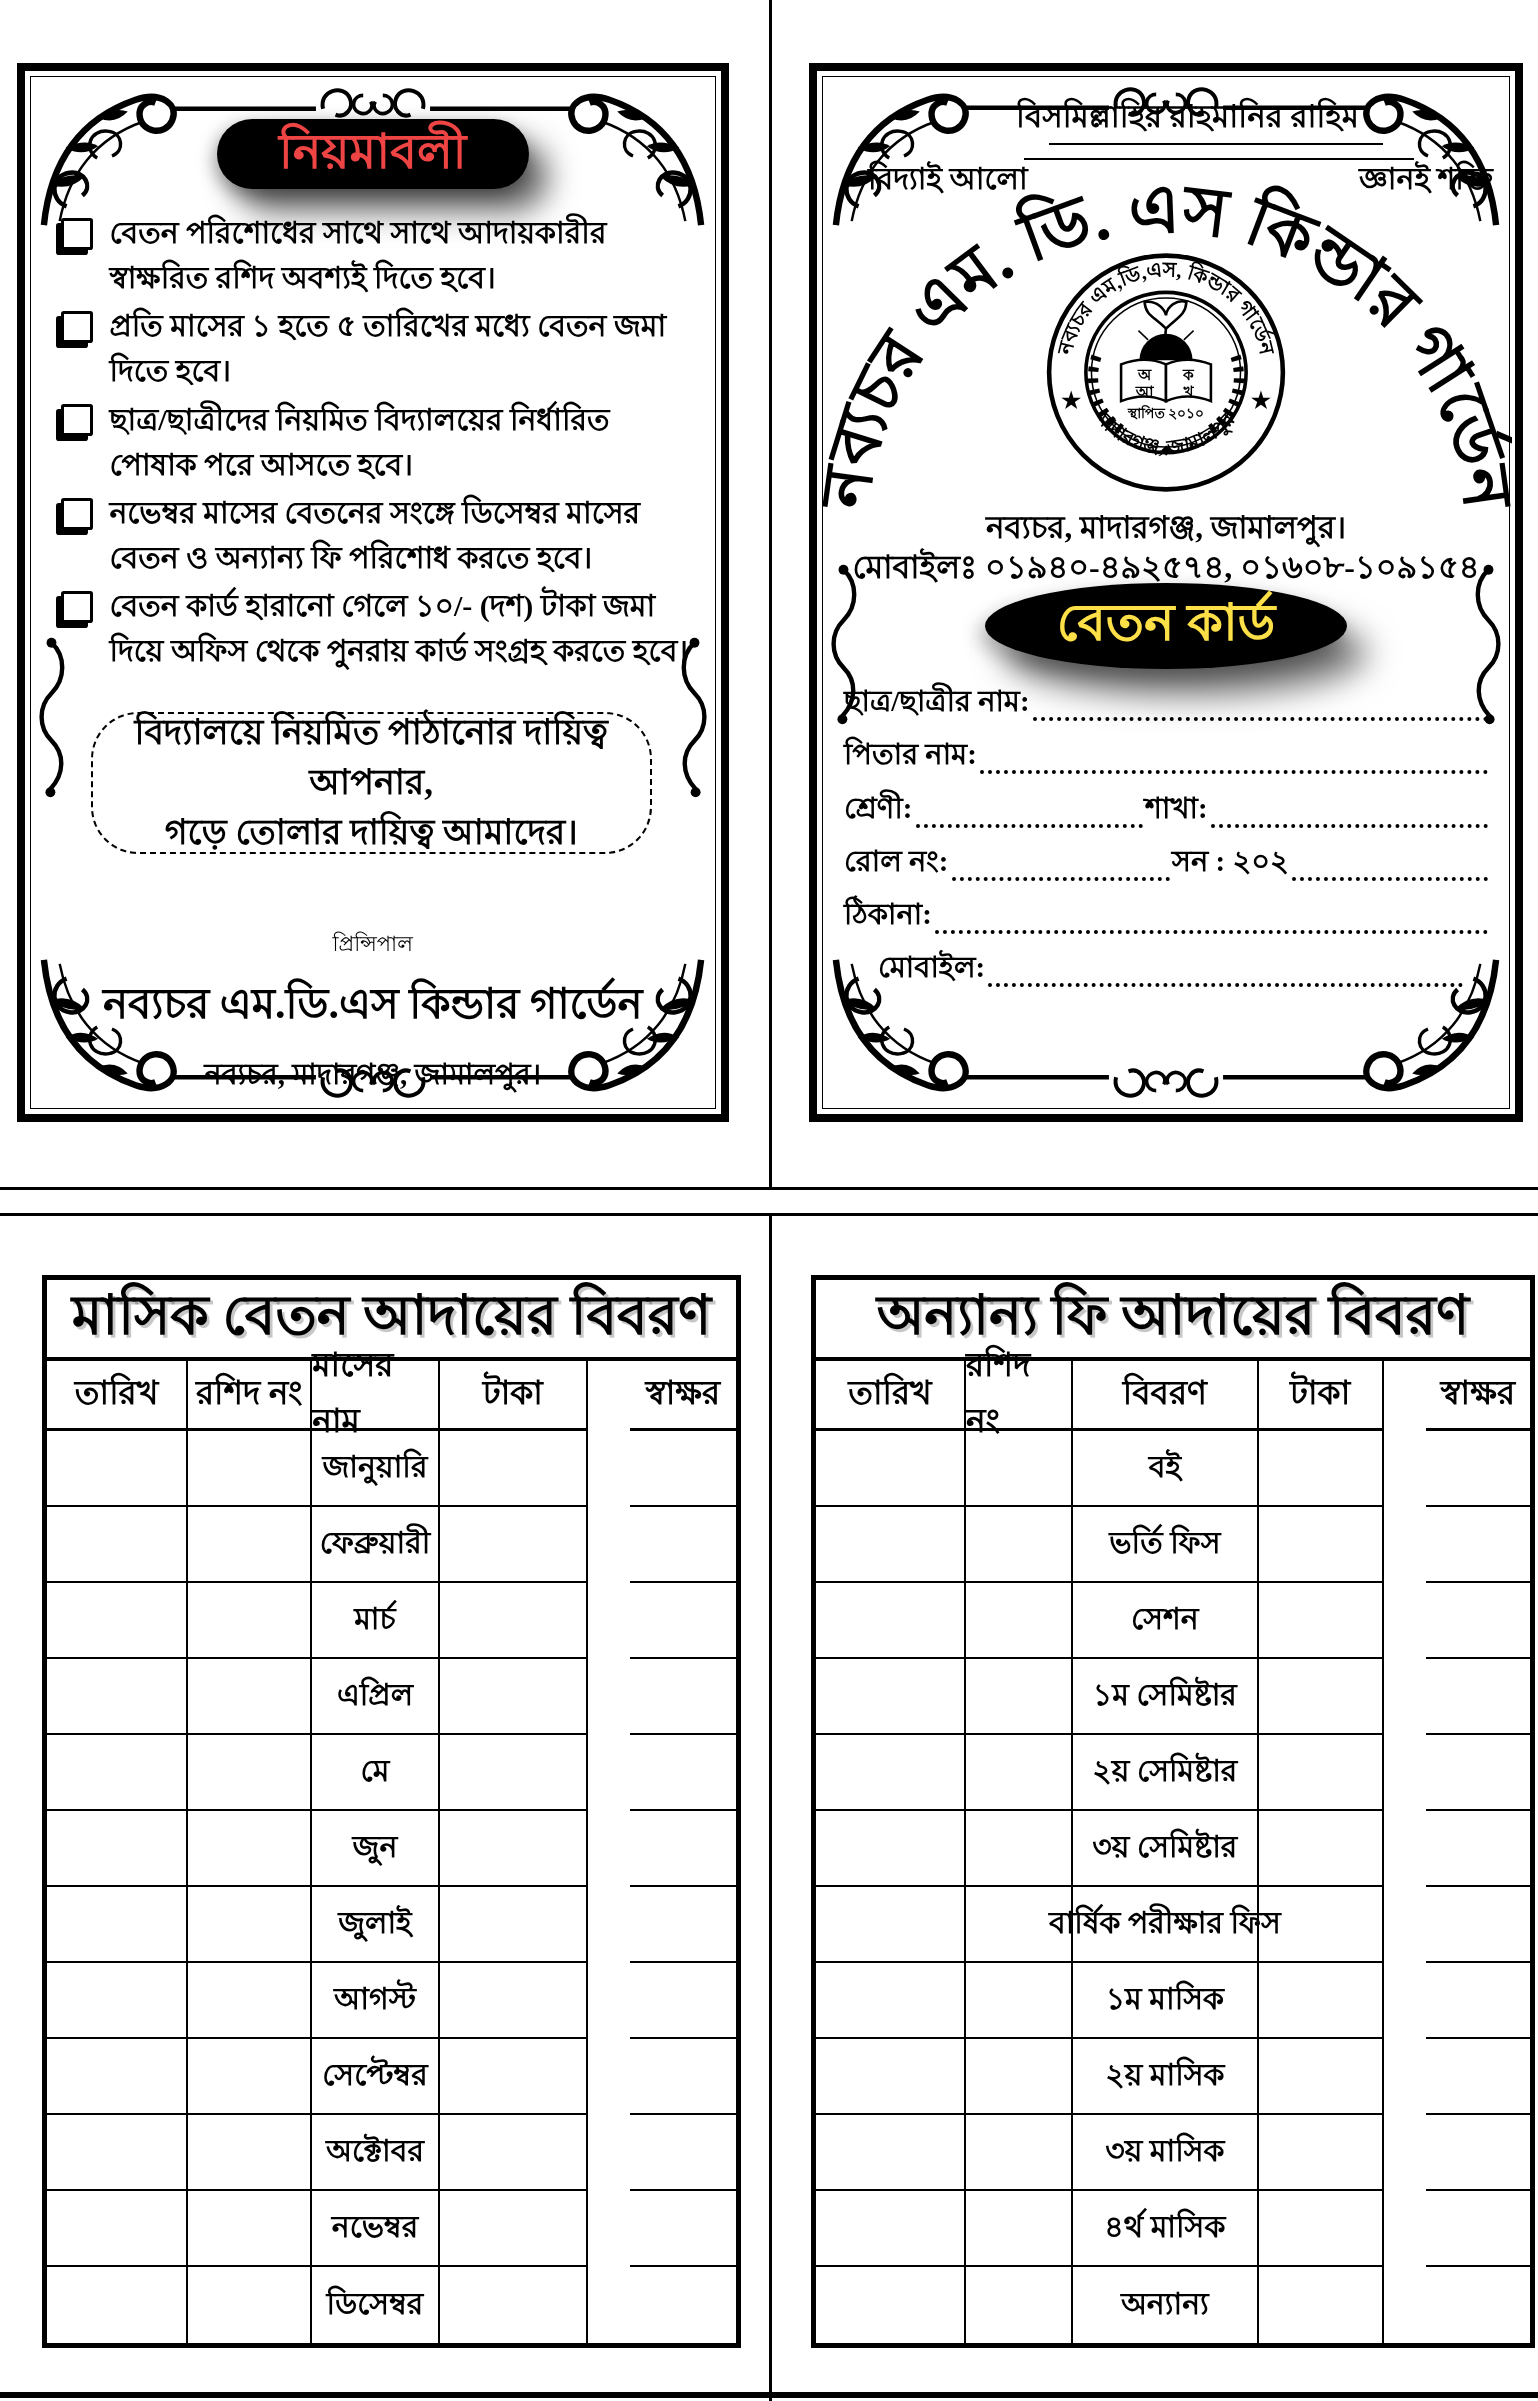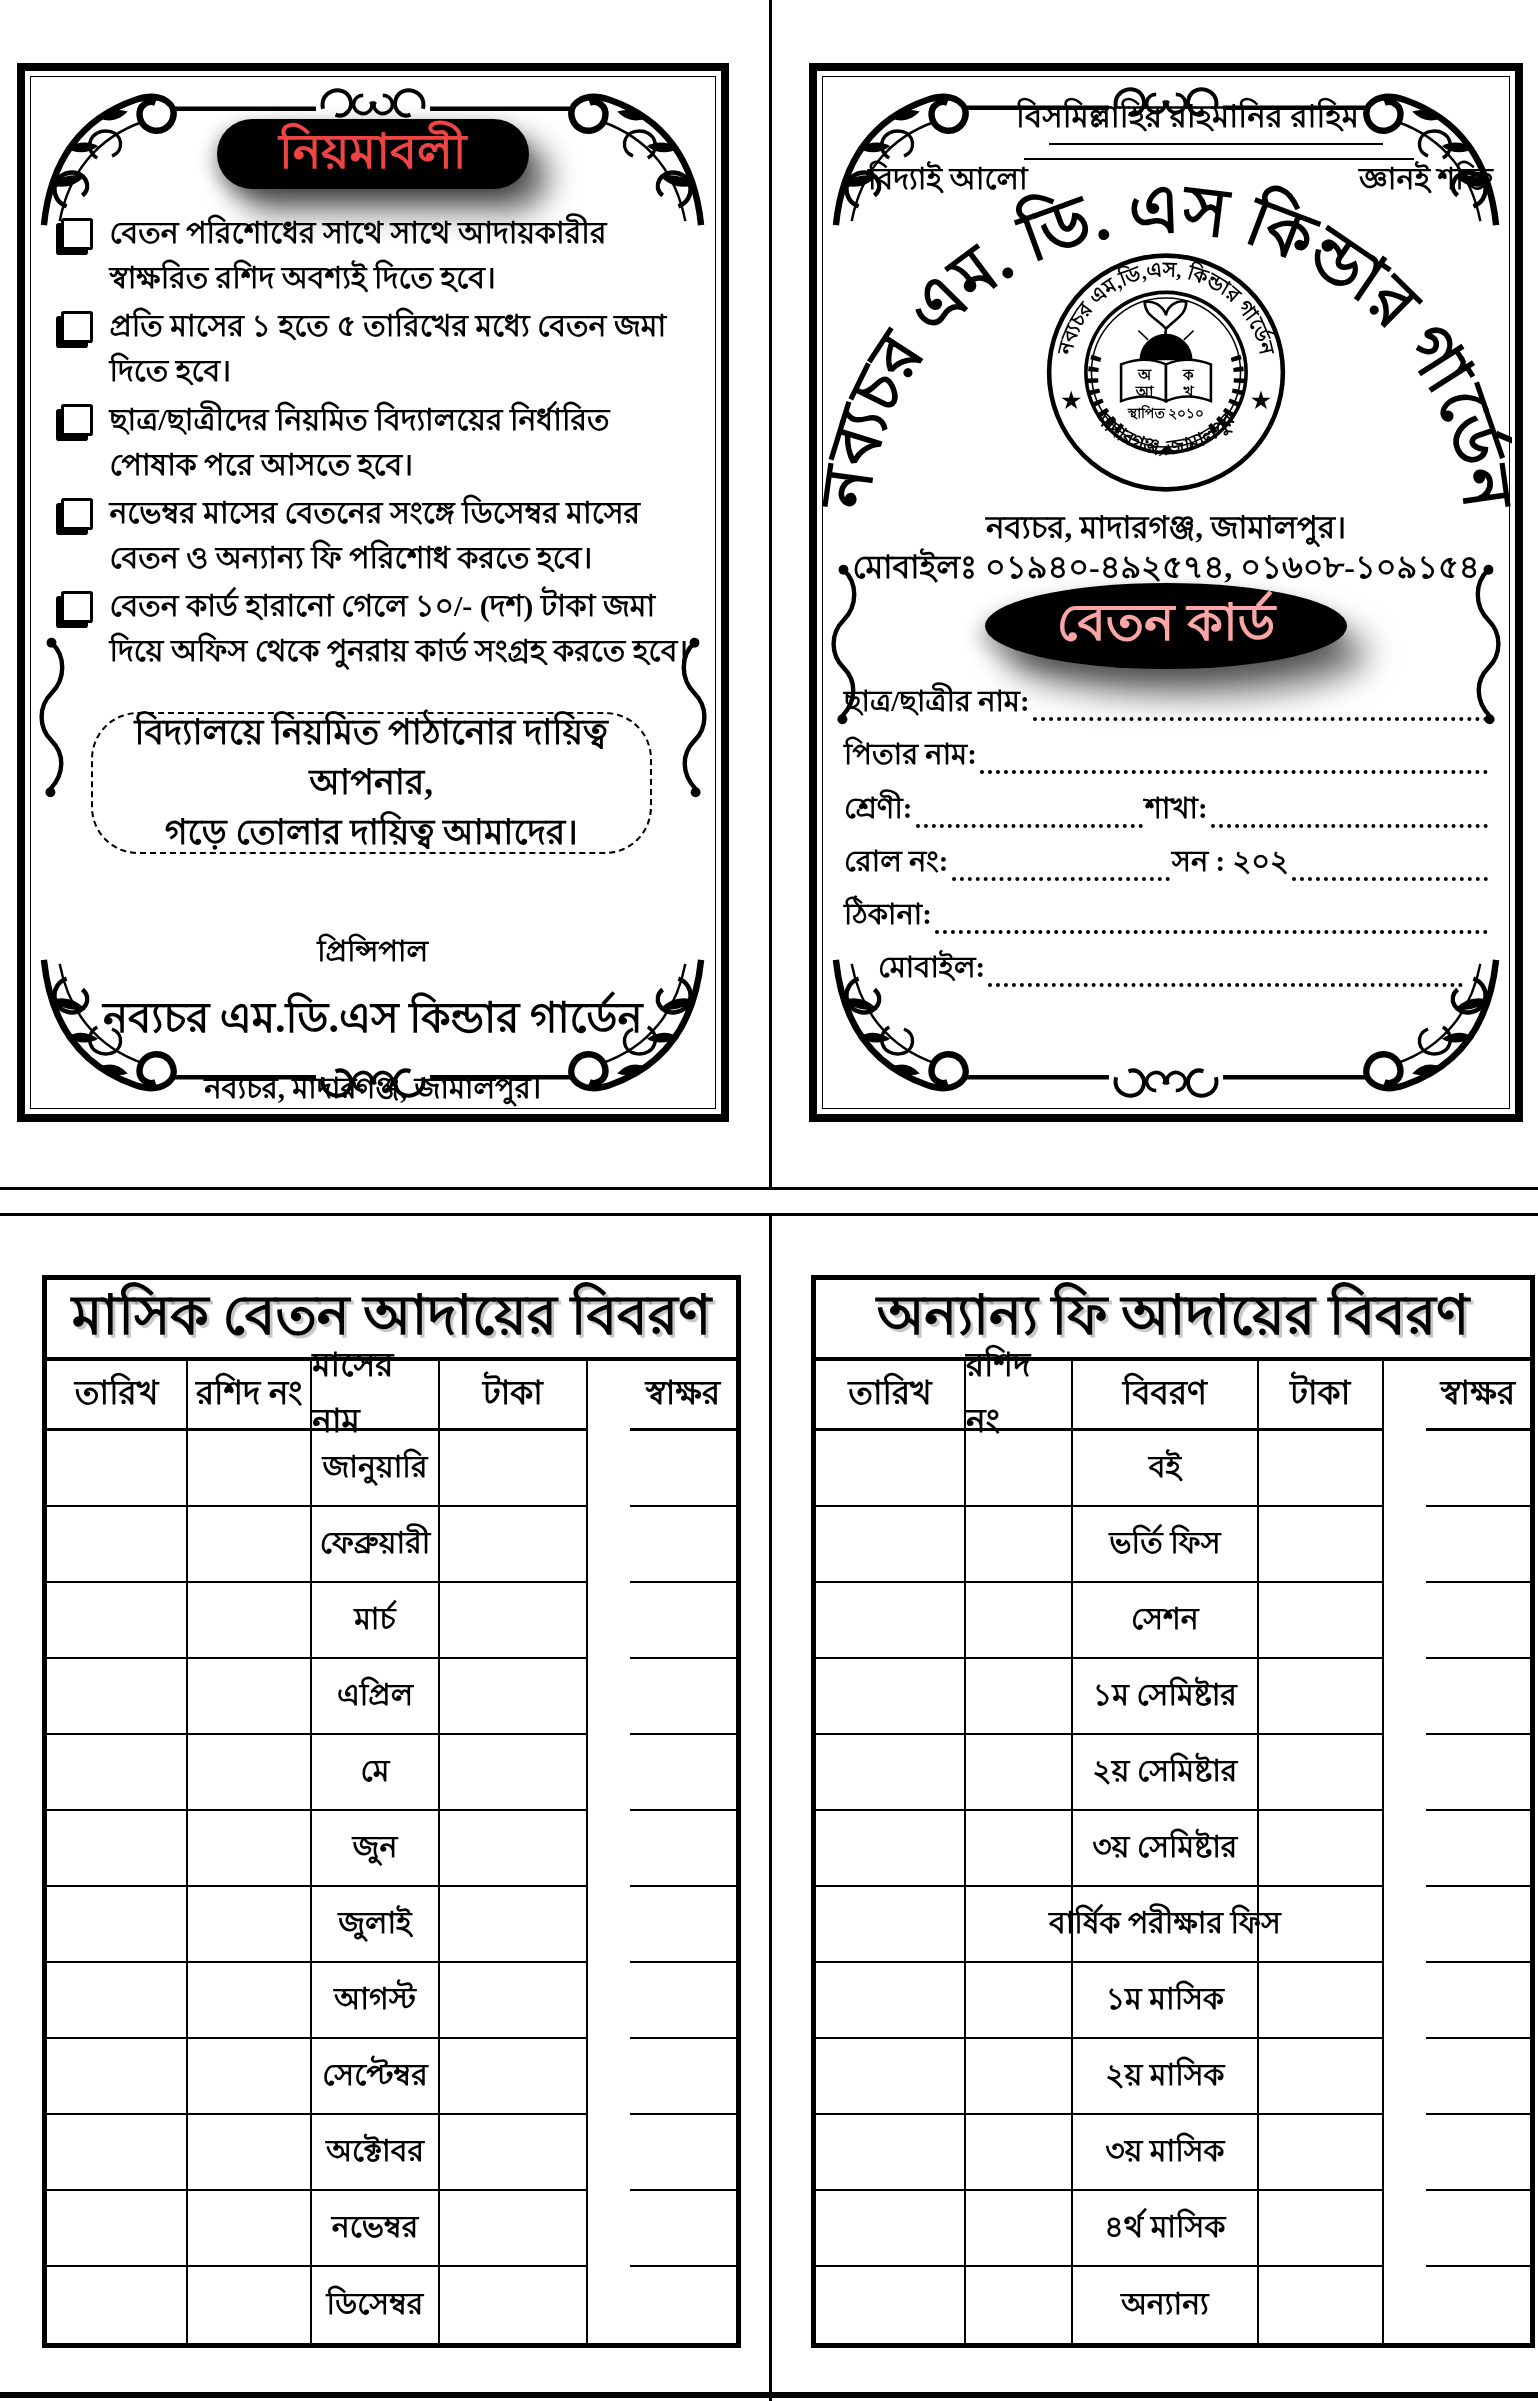--- a/index.html
+++ b/index.html
@@ -32,37 +32,37 @@
         font-size:48px;font-weight:bold;box-shadow:19px 22px 31px rgba(0,0,0,.62), -3.3px 5.6px 16.7px rgba(0,0,0,.35);}
   .rules-list{position:absolute;left:36px;top:139px;width:630px;list-style:none;margin:0;padding:0;}
   .rules-list li{display:flex;align-items:flex-start;gap:16.7px;margin-bottom:3.3px;}
   .chk{flex:0 0 auto;width:26px;height:26px;margin-top:7.8px;border:3.9px solid #000;border-radius:2.8px;
        background:#fff;box-shadow:-5px 5px 0 #000;}
   .rule-text{font-size:30px;font-weight:600;line-height:45px;width:580px;}
   .notice{position:absolute;left:66px;top:641px;width:557px;height:138px;border:2.8px dashed #000;
           border-radius:47px;display:flex;flex-direction:column;align-items:center;justify-content:center;}
   .notice div{font-size:35px;font-weight:600;line-height:50px;text-align:center;}
   .principal{position:absolute;left:0;top:857px;width:100%;text-align:center;}
-  .principal .p1{font-size:29px;font-weight:700;}
+  .principal .p1{font-size:21px;font-weight:400;}
   .principal .p2{font-size:42px;font-weight:bold;margin-top:7.8px;}
   .principal .p3{font-size:29px;font-weight:600;margin-top:9px;}
 
   
   .bismillah{position:absolute;top:21px;left:0;width:100%;text-align:center;padding-left:43px;
              box-sizing:border-box;font-size:31px;font-weight:600;}
   .u1{position:absolute;top:72px;left:calc(50% - 117px);width:334px;height:2.2px;background:#000;}
   .u2{position:absolute;top:87px;left:calc(50% - 142px);width:390px;height:2.2px;background:#000;}
   .mottos{position:absolute;top:84px;left:51px;right:22px;display:flex;justify-content:space-between;
           font-size:30px;font-weight:bold;}
   .arch{position:absolute;top:16.7px;left:3.3px;width:692px;height:495px;}
   .logo{position:absolute;left:50%;transform:translateX(-50%);top:179px;width:245px;height:245px;}
   .addr-line{position:absolute;top:432px;left:0;width:100%;text-align:center;font-size:31px;font-weight:bold;}
   .mob-line{position:absolute;top:471px;left:0;width:100%;text-align:center;font-size:32px;font-weight:bold;}
   .badge{position:absolute;left:50%;transform:translateX(-50%);top:512px;width:362px;height:86px;
-         background:#000;border-radius:50%;color:#fca5a5;display:flex;align-items:center;justify-content:center;
+         background:#000;border-radius:50%;color:#fde047;display:flex;align-items:center;justify-content:center;
          font-size:51px;font-weight:bold;box-shadow:20px 27px 33px rgba(0,0,0,.55), -5.6px 9px 19px rgba(0,0,0,.3);}
   .frow{position:absolute;left:27px;right:24.5px;height:39px;display:flex;align-items:flex-end;
         font-size:29px;font-weight:bold;}
   .frow .dots{flex:1 1 auto;border-bottom:4.5px dotted #000;height:5.6px;margin:0 2.2px 5.6px 3.3px;}
   .frow .dots.d09{flex:0.9;}
   .frow .dots.d11{flex:1.1;}
   .frow .lbl{white-space:nowrap;}
 
   
   .ftable{position:absolute;display:grid;grid-template-rows:81px 70px repeat(12,1fr);

